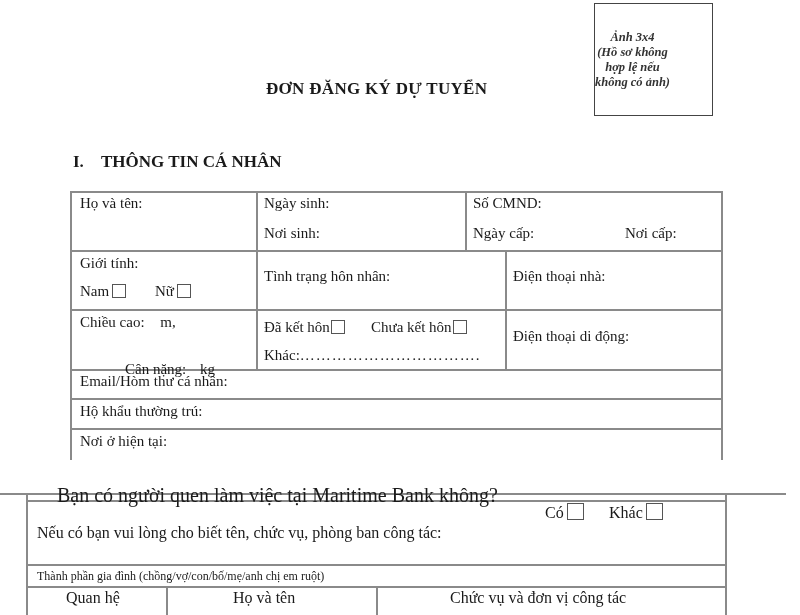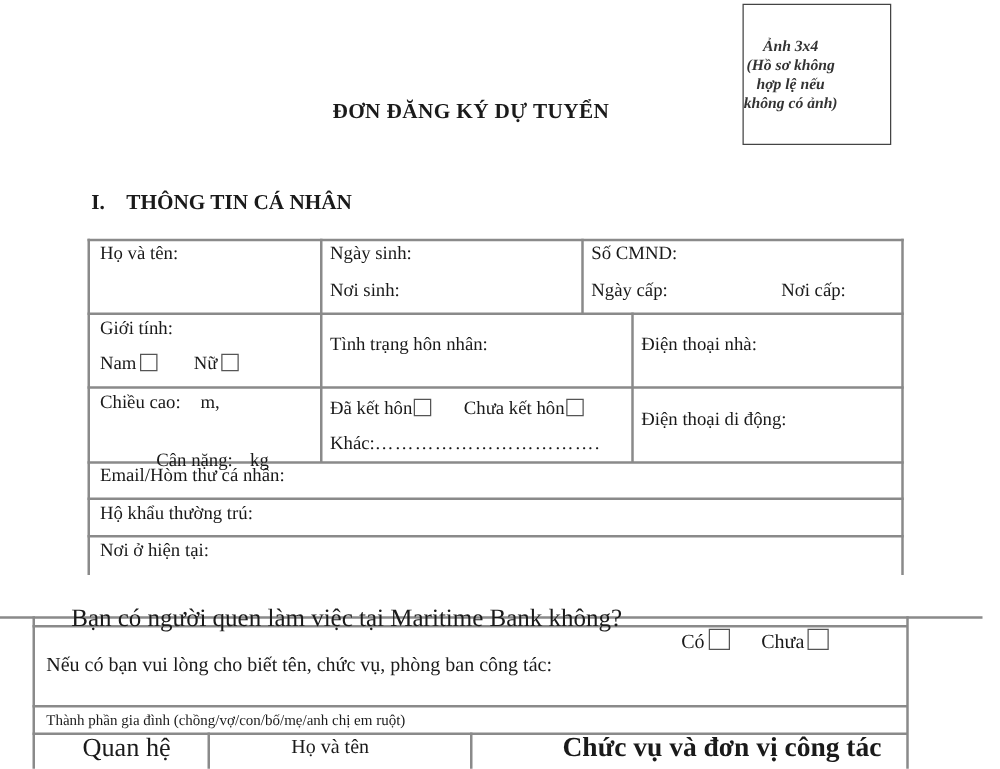--- a/index.html
+++ b/index.html
@@ -112,20 +112,20 @@
   <div class="line-h" style="left:26px; width:700px; top:586px;"></div>
   <div class="line-v" style="left:166px; top:586px; height:29px;"></div>
   <div class="line-v" style="left:376px; top:586px; height:29px;"></div>
 </div>
 
 <div class="txt" style="left:37px; top:486px; font-size:20px;margin-left:20px;">Bạn có người quen làm việc tại Maritime Bank không?</div>
 <div class="txt" style="left:545px; top:503px; font-size:16px;">
   <span>Có</span><span class="chk" style="width:17px; height:17px;"></span>
 </div>
 <div class="txt" style="left:609px; top:503px; font-size:16px;">
-  <span>Chưa</span><span class="chk" style="width:17px; height:17px;"></span>
+  <span>Khác</span><span class="chk" style="width:17px; height:17px;"></span>
 </div>
 <div class="txt" style="left:37px; top:524px; font-size:16px;">Nếu có bạn vui lòng cho biết tên, chức vụ, phòng ban công tác:</div>
 
 <div class="txt" style="left:37px; top:567px; font-size:12px;">Thành phần gia đình (chồng/vợ/con/bố/mẹ/anh chị em ruột)</div>
-<div class="txt" style="left:66px; top:589px; font-size:21px;font-family:Liberation Serif, serif;">Quan hệ</div>
+<div class="txt" style="left:66px; top:589px; font-size:16px;font-family:Liberation Serif, serif;">Quan hệ</div>
 <div class="txt" style="left:233px; top:589px; font-size:16px;">Họ và tên</div>
-<div class="txt" style="left:450px; top:589px; font-size:22px;font-weight:bold;">Chức vụ và đơn vị công tác</div>
+<div class="txt" style="left:450px; top:589px; font-size:16px;">Chức vụ và đơn vị công tác</div>
 
 </body></html>

